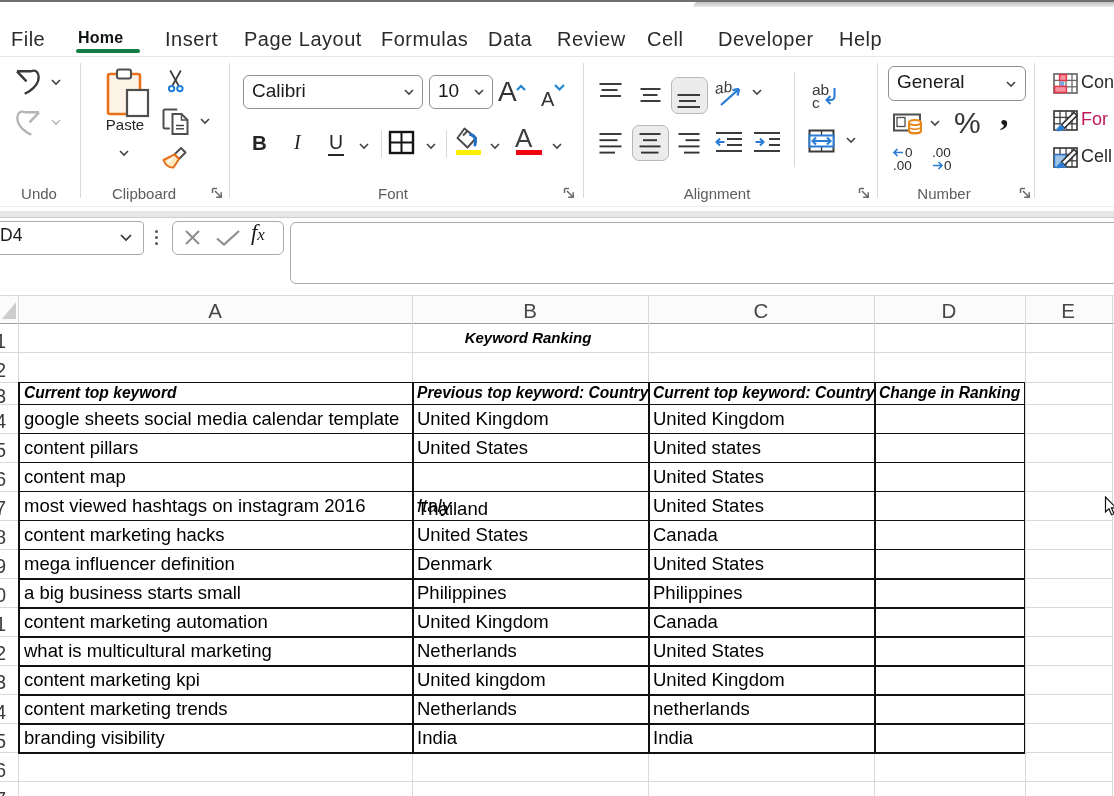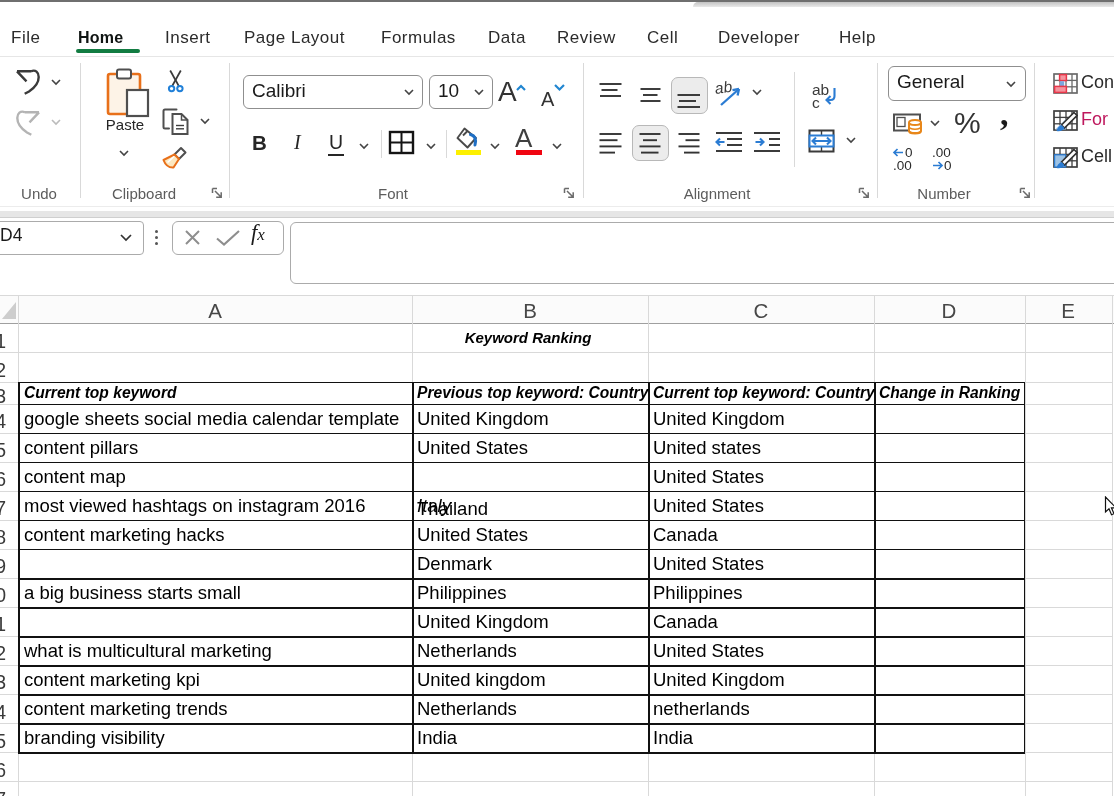--- a/index.html
+++ b/index.html
@@ -1,20 +1,20 @@
 <!DOCTYPE html>
 <html><head>
 <meta charset="utf-8">
 <style>
   html,body{margin:0;padding:0;}
   body{width:1114px;height:796px;overflow:hidden;background:#fff;
        font-family:"Liberation Sans", sans-serif;}
   #app{position:relative;width:1114px;height:796px;overflow:hidden;background:#fff;}
   .abs{position:absolute;}
-  .tab{position:absolute;top:28px;font-size:17px;letter-spacing:0.5px;color:#2b2b2b;white-space:nowrap;}
+  .tab{position:absolute;top:28px;font-size:20px;letter-spacing:0.5px;color:#2b2b2b;white-space:nowrap;}
   .glabel{position:absolute;font-size:15px;color:#5c5c5c;white-space:nowrap;transform:translateX(-50%);}
   .gline-h{position:absolute;height:1px;background:#d9d9d9;}
   .gline-v{position:absolute;width:1px;background:#d9d9d9;}
   .blk-h{position:absolute;height:1.8px;background:#111;}
   .blk-v{position:absolute;width:1.8px;background:#111;}
   .cellA{position:absolute;left:24px;font-size:18.5px;color:#000;white-space:nowrap;}
   .cellB{position:absolute;left:417px;font-size:18.5px;color:#000;white-space:nowrap;}
   .cellC{position:absolute;left:653px;font-size:18.5px;color:#000;white-space:nowrap;}
   .rowno{position:absolute;font-size:19.5px;color:#3b3b3b;width:16px;text-align:right;overflow:visible;padding-top:3.5px;box-sizing:border-box;}
   .colhdr{position:absolute;font-size:20.5px;color:#474747;transform:translateX(-50%);}
@@ -440,25 +440,27 @@
     <div class="cellC" style="top:137.5px;height:29.1px;line-height:29.1px;">United states</div>
     <div class="cellA" style="top:166.6px;height:29px;line-height:29px;">content map</div>
     <div class="cellB" style="top:166.6px;height:29px;line-height:29px;margin-top:32px;">Thailand</div>
     <div class="cellC" style="top:166.6px;height:29px;line-height:29px;">United States</div>
     <div class="cellA" style="top:195.6px;height:29.1px;line-height:29.1px;">most viewed hashtags on instagram 2016</div>
     <div class="cellB" style="top:195.6px;height:29.1px;line-height:29.1px;font-style:italic;">Italy</div>
     <div class="cellC" style="top:195.6px;height:29.1px;line-height:29.1px;">United States</div>
     <div class="cellA" style="top:224.7px;height:29px;line-height:29px;">content marketing hacks</div>
     <div class="cellB" style="top:224.7px;height:29px;line-height:29px;">United States</div>
     <div class="cellC" style="top:224.7px;height:29px;line-height:29px;">Canada</div>
+    <div class="cellA" style="top:253.7px;height:29.1px;line-height:29.1px;">mega influencer definition</div>
     <div class="cellB" style="top:253.7px;height:29.1px;line-height:29.1px;">Denmark</div>
     <div class="cellC" style="top:253.7px;height:29.1px;line-height:29.1px;">United States</div>
     <div class="cellA" style="top:282.8px;height:29px;line-height:29px;">a big business starts small</div>
     <div class="cellB" style="top:282.8px;height:29px;line-height:29px;">Philippines</div>
     <div class="cellC" style="top:282.8px;height:29px;line-height:29px;">Philippines</div>
+    <div class="cellA" style="top:311.8px;height:29.1px;line-height:29.1px;">content marketing automation</div>
     <div class="cellB" style="top:311.8px;height:29.1px;line-height:29.1px;">United Kingdom</div>
     <div class="cellC" style="top:311.8px;height:29.1px;line-height:29.1px;">Canada</div>
     <div class="cellA" style="top:340.9px;height:43px;line-height:29px;">what is multicultural marketing</div>
     <div class="cellB" style="top:340.9px;height:29px;line-height:29px;">Netherlands</div>
     <div class="cellC" style="top:340.9px;height:29px;line-height:29px;">United States</div>
     <div class="cellA" style="top:369.9px;height:29.1px;line-height:29.1px;">content marketing kpi</div>
     <div class="cellB" style="top:369.9px;height:29.1px;line-height:29.1px;">United kingdom</div>
     <div class="cellC" style="top:369.9px;height:29.1px;line-height:29.1px;">United Kingdom</div>
     <div class="cellA" style="top:399px;height:29px;line-height:29px;">content marketing trends</div>
     <div class="cellB" style="top:399px;height:29px;line-height:29px;">Netherlands</div>

